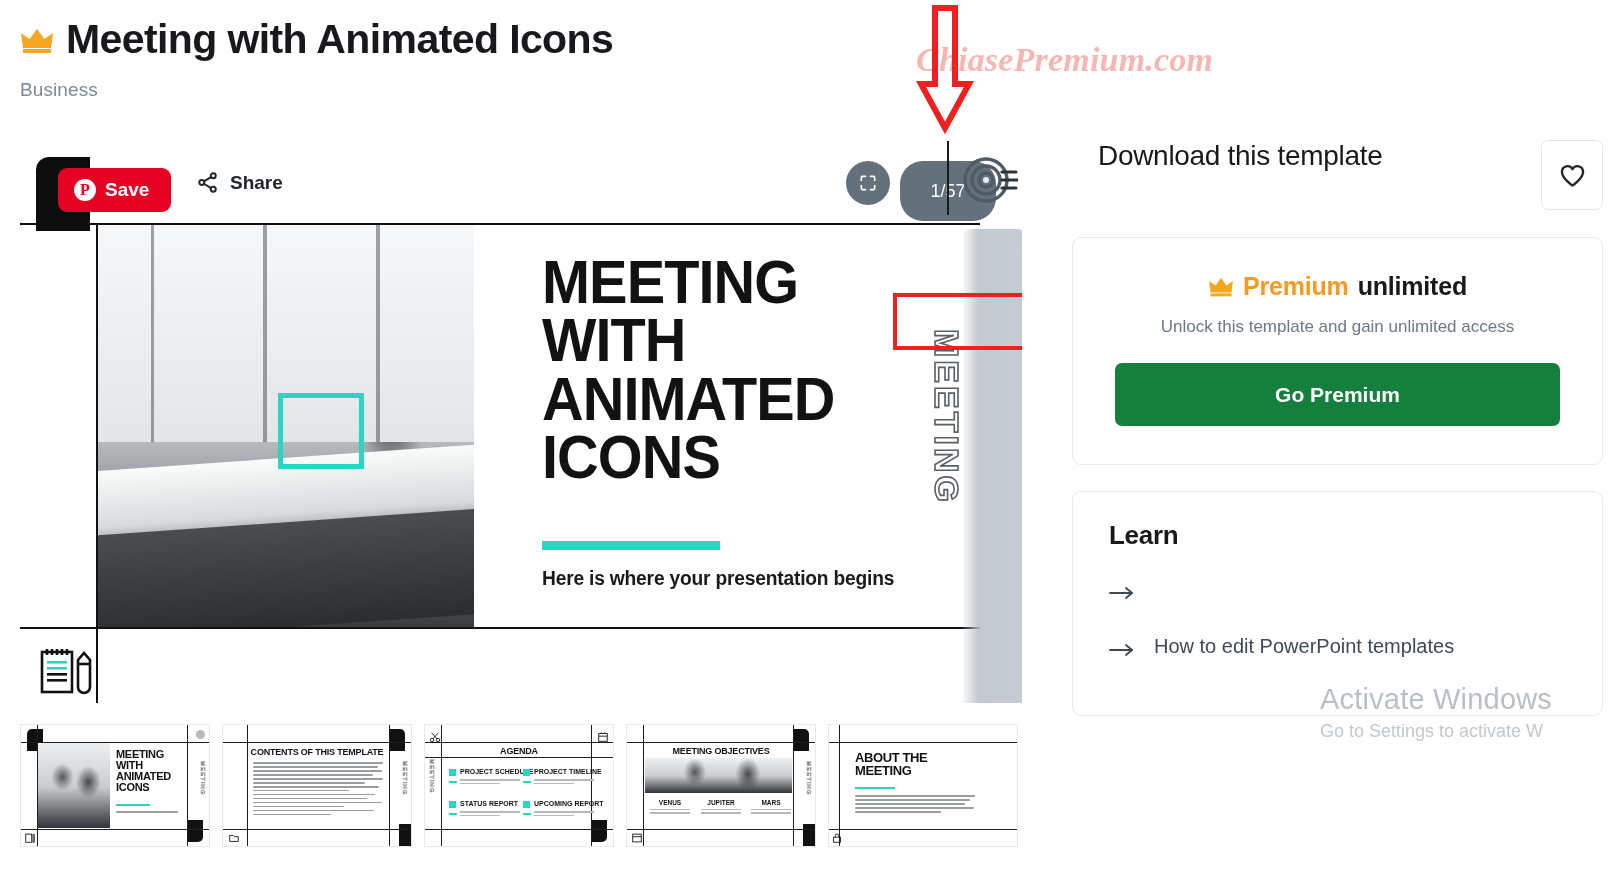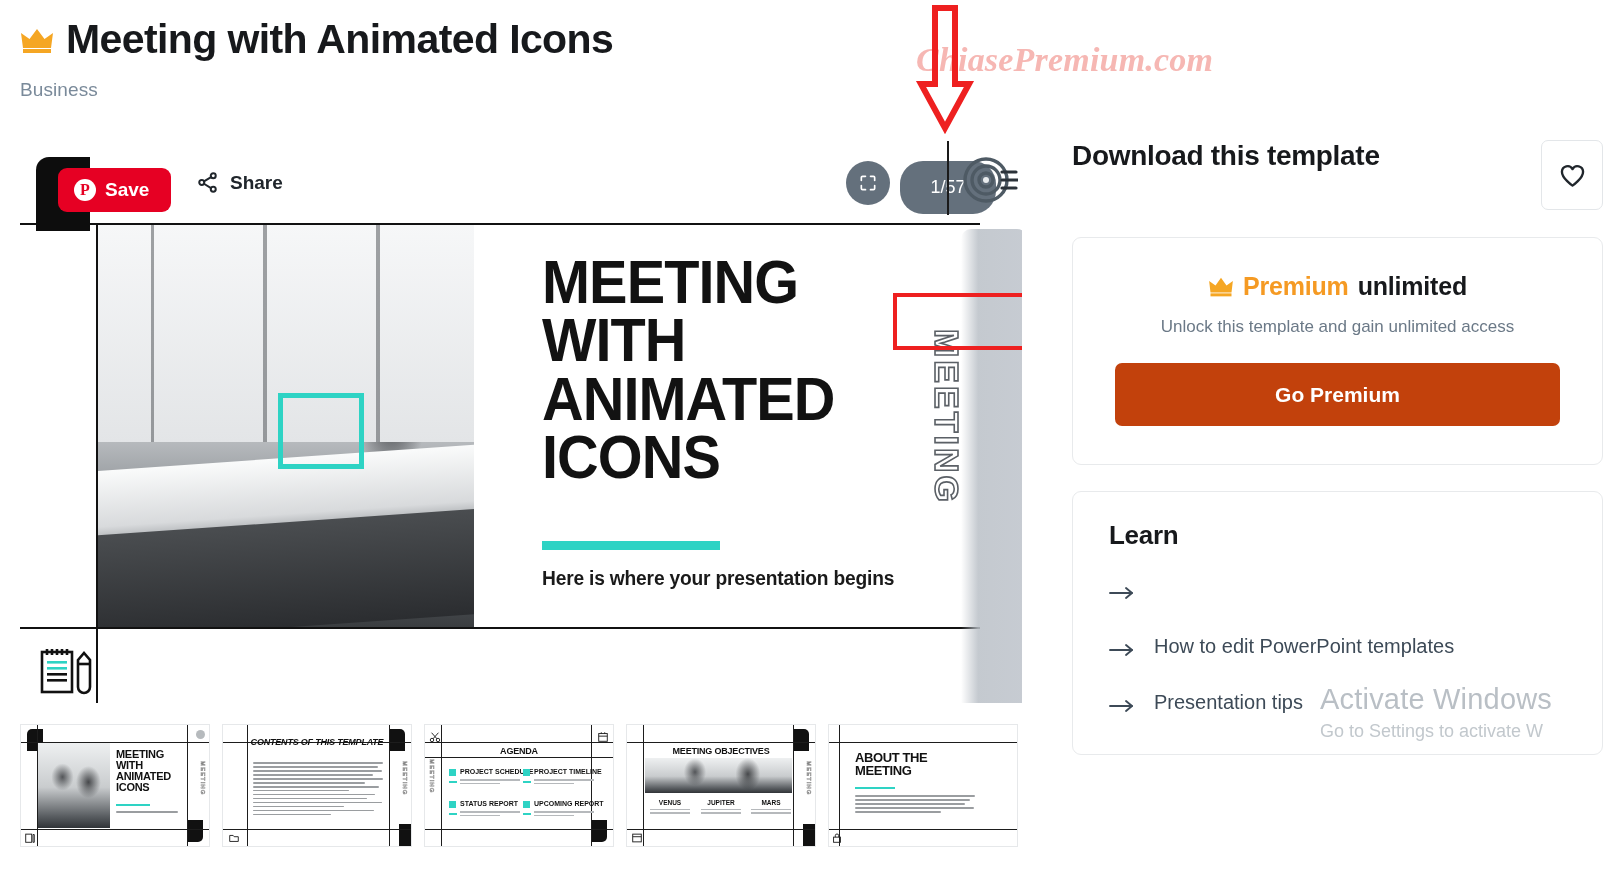--- a/index.html
+++ b/index.html
@@ -71,21 +71,21 @@
 
   
   .fs-btn {
     position: absolute; right: 132px; top: 18px;
     width: 44px; height: 44px; border-radius: 50%;
     background: #64707c; display: flex; align-items: center;
     justify-content: center; cursor: pointer; z-index: 6;
   }
   .count-pill {
     position: absolute; right: 26px; top: 18px;
-    min-width: 96px; height: 53px; border-radius: 23px;
+    min-width: 96px; height: 60px; border-radius: 23px;
     background: #64707c; color: #fff; font-size: 18px;
     display: flex; align-items: center; justify-content: center;
     padding: 4px 18px; cursor: pointer; z-index: 6;
   }
 
   
   .ann-rect {
     position: absolute; left: 873px; top: 150px;
     width: 150px; height: 57px; border: 4px solid #ee2020;
     z-index: 40; pointer-events: none;
@@ -246,40 +246,40 @@
   .tb-obj { position: absolute; text-align: center; }
   .tb-obj .on { font-size: 6.5px; font-weight: 700; color: #111;
     font-family: "Liberation Sans Narrow","Liberation Sans", sans-serif; }
   .tb-obj .od { margin-top: 3px; }
   .tb-obj .od i { display:block; height:1.4px; background:#b6b9bc; margin:0 auto 2px; width: 84%; }
   .tb-ic { position: absolute; width: 12px; height: 12px; }
 
   
   .side { position: absolute; left: 1072px; top: 140px; width: 531px; }
   .side-head { display: flex; align-items: flex-start; justify-content: space-between; }
-  .side-title { font-size: 28px; font-weight: 700; color: #17191c; letter-spacing: -.3px; }
+  .side-title { font-size: 28px; font-weight: 400; color: #17191c; letter-spacing: -.3px; margin-left: 26px; }
   .fav-btn {
     width: 62px; height: 70px; border: 1px solid #e3e6e9; border-radius: 7px;
     background: #fff; display: flex; align-items: center; justify-content: center; cursor: pointer;
   }
   .card {
     margin-top: 27px; border: 1px solid #e8eaec; border-radius: 9px;
     padding: 34px 42px 38px; text-align: center; background: #fff;
   }
   .prem-row {
     display: flex; align-items: center; justify-content: center; gap: 9px;
     font-size: 25px; font-weight: 700; color: #17191c; letter-spacing: -.2px;
   }
   .prem-word { color: #f59a23; }
   .card-sub {
     margin-top: 14px; font-size: 17px; color: #6b7987; line-height: 1.42;
   }
   .gp-btn {
     margin-top: 24px; width: 100%; height: 63px; border: none; border-radius: 7px;
-    background: #c2410c; color: #fff; font-size: 21px; font-weight: 700; cursor: pointer;
+    background: #15803d; color: #fff; font-size: 21px; font-weight: 700; cursor: pointer;
   }
   .card2 {
     margin-top: 26px; border: 1px solid #e8eaec; border-radius: 9px;
     padding: 28px 36px 34px; background: #fff; min-height: 225px;
   }
   .learn-title { font-size: 26px; font-weight: 600; color: #17191c; letter-spacing: -.3px; }
   .learn-item {
     display: flex; align-items: flex-start; gap: 19px;
     margin-top: 24px; color: #3d4a57; font-size: 20px; line-height: 1.42; cursor: pointer;
   }
@@ -436,21 +436,21 @@
       <div class="tb-ic" style="right:4px;top:5px;width:9px;height:9px;border-radius:50%;background:#b6babd;"></div>
     </div>
 
     <div class="thumb">
       <div class="tb-corner-tr"></div>
       <div class="tb-corner-br" style="right:-4px;bottom:0px;"></div>
       <div class="tb-vline" style="left:24px;"></div>
       <div class="tb-vline" style="left:166px;"></div>
       <div class="tb-hline" style="top:17px;"></div>
       <div class="tb-hline" style="top:104px;"></div>
-      <div class="tb-ctr-title" style="top:12px;font-style:italic;">CONTENTS OF THIS TEMPLATE</div>
+      <div class="tb-ctr-title" style="top:22px;">CONTENTS OF THIS TEMPLATE</div>
       <div class="tb-lines" style="left:30px;top:37px;width:130px;">
         <i style="width:100%"></i>
           <i style="width:96%"></i>
           <i style="width:99%"></i>
           <i style="width:92%"></i>
         <i style="width:100%"></i>
           <i style="width:86%"></i>
           <i style="width:97%"></i>
           <i style="width:74%"></i>
         <i style="width:94%"></i>
@@ -631,29 +631,20 @@
       <div class="learn-item">
         <span class="arr">
           <svg viewBox="0 0 26 14" width="26" height="14" fill="none" stroke="#3d4a57" stroke-width="1.9" stroke-linecap="round" stroke-linejoin="round">
               <line x1="1" y1="7" x2="23" y2="7"></line>
               <polyline points="17 2 23 7 17 12"></polyline>
             </svg>
         </span>
         <span>How to edit PowerPoint templates</span>
       </div>
 
-      <div class="learn-item">
-        <span class="arr">
-          <svg viewBox="0 0 26 14" width="26" height="14" fill="none" stroke="#3d4a57" stroke-width="1.9" stroke-linecap="round" stroke-linejoin="round">
-              <line x1="1" y1="7" x2="23" y2="7"></line>
-              <polyline points="17 2 23 7 17 12"></polyline>
-            </svg>
-        </span>
-        <span>Presentation tips</span>
-      </div>
     </div>
   </div>
 
   <div class="wm-win">
     <div class="l1">Activate Windows</div>
     <div class="l2">Go to Settings to activate W</div>
   </div>
 
 </div>
 

